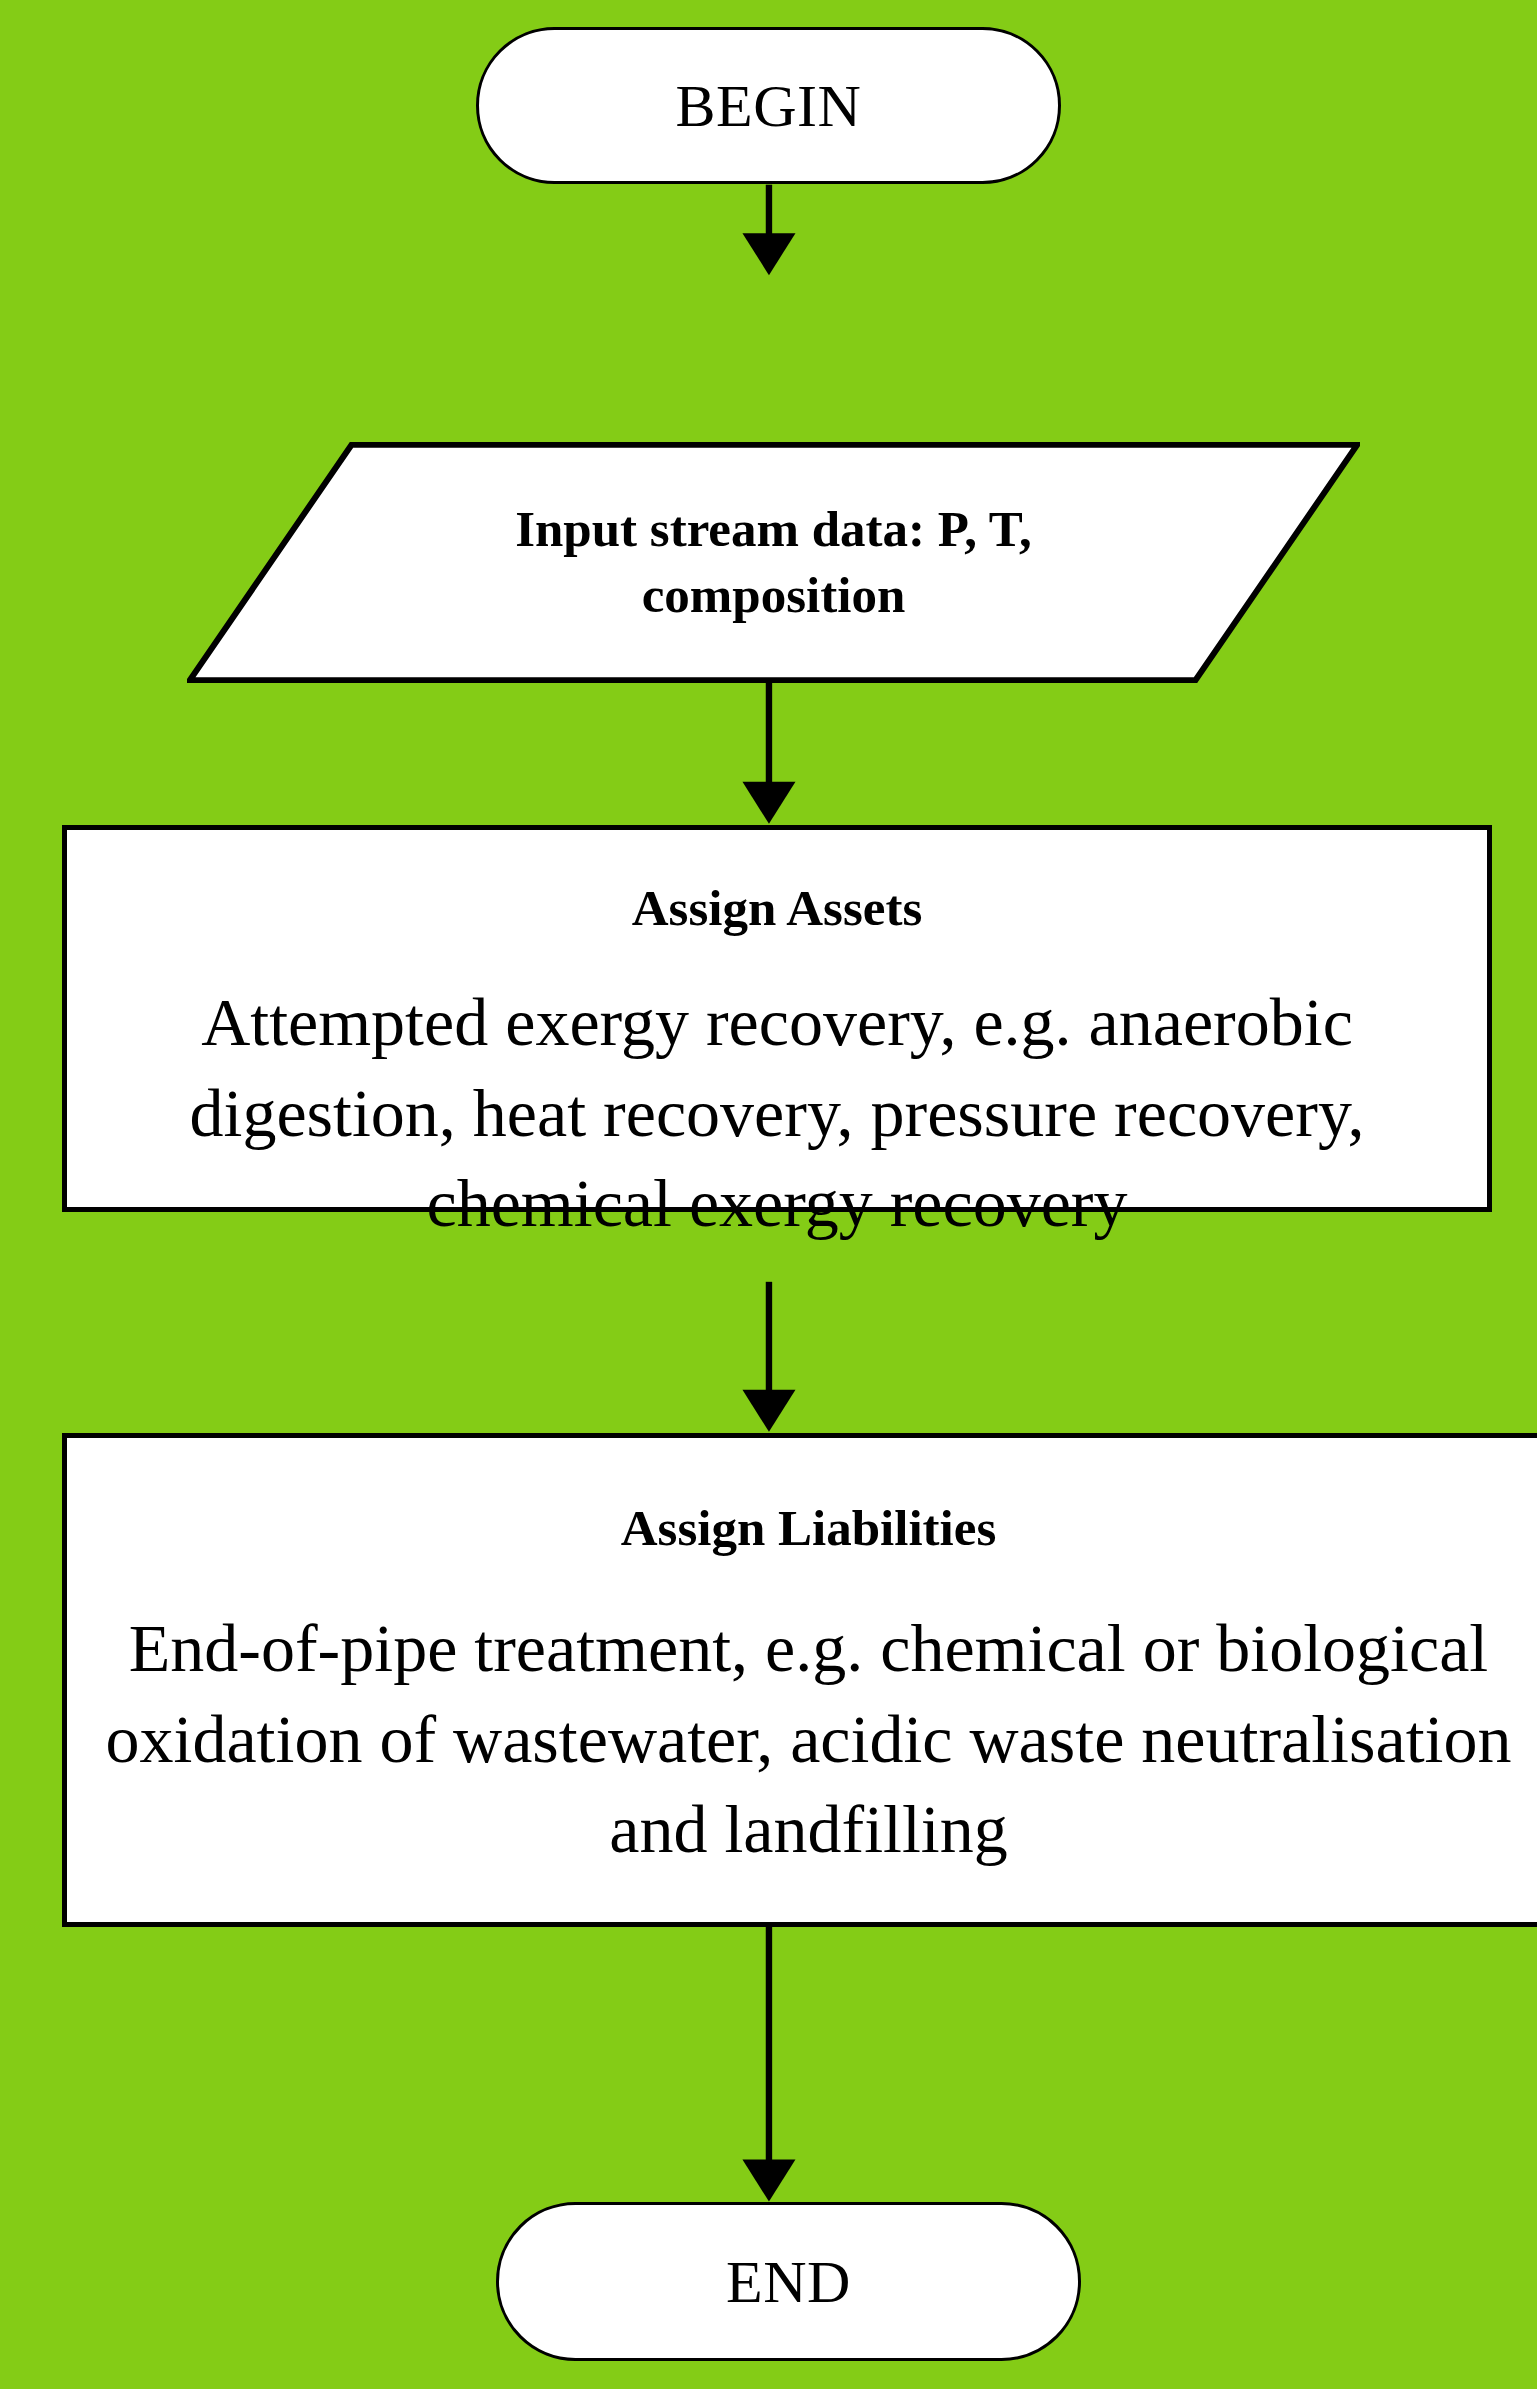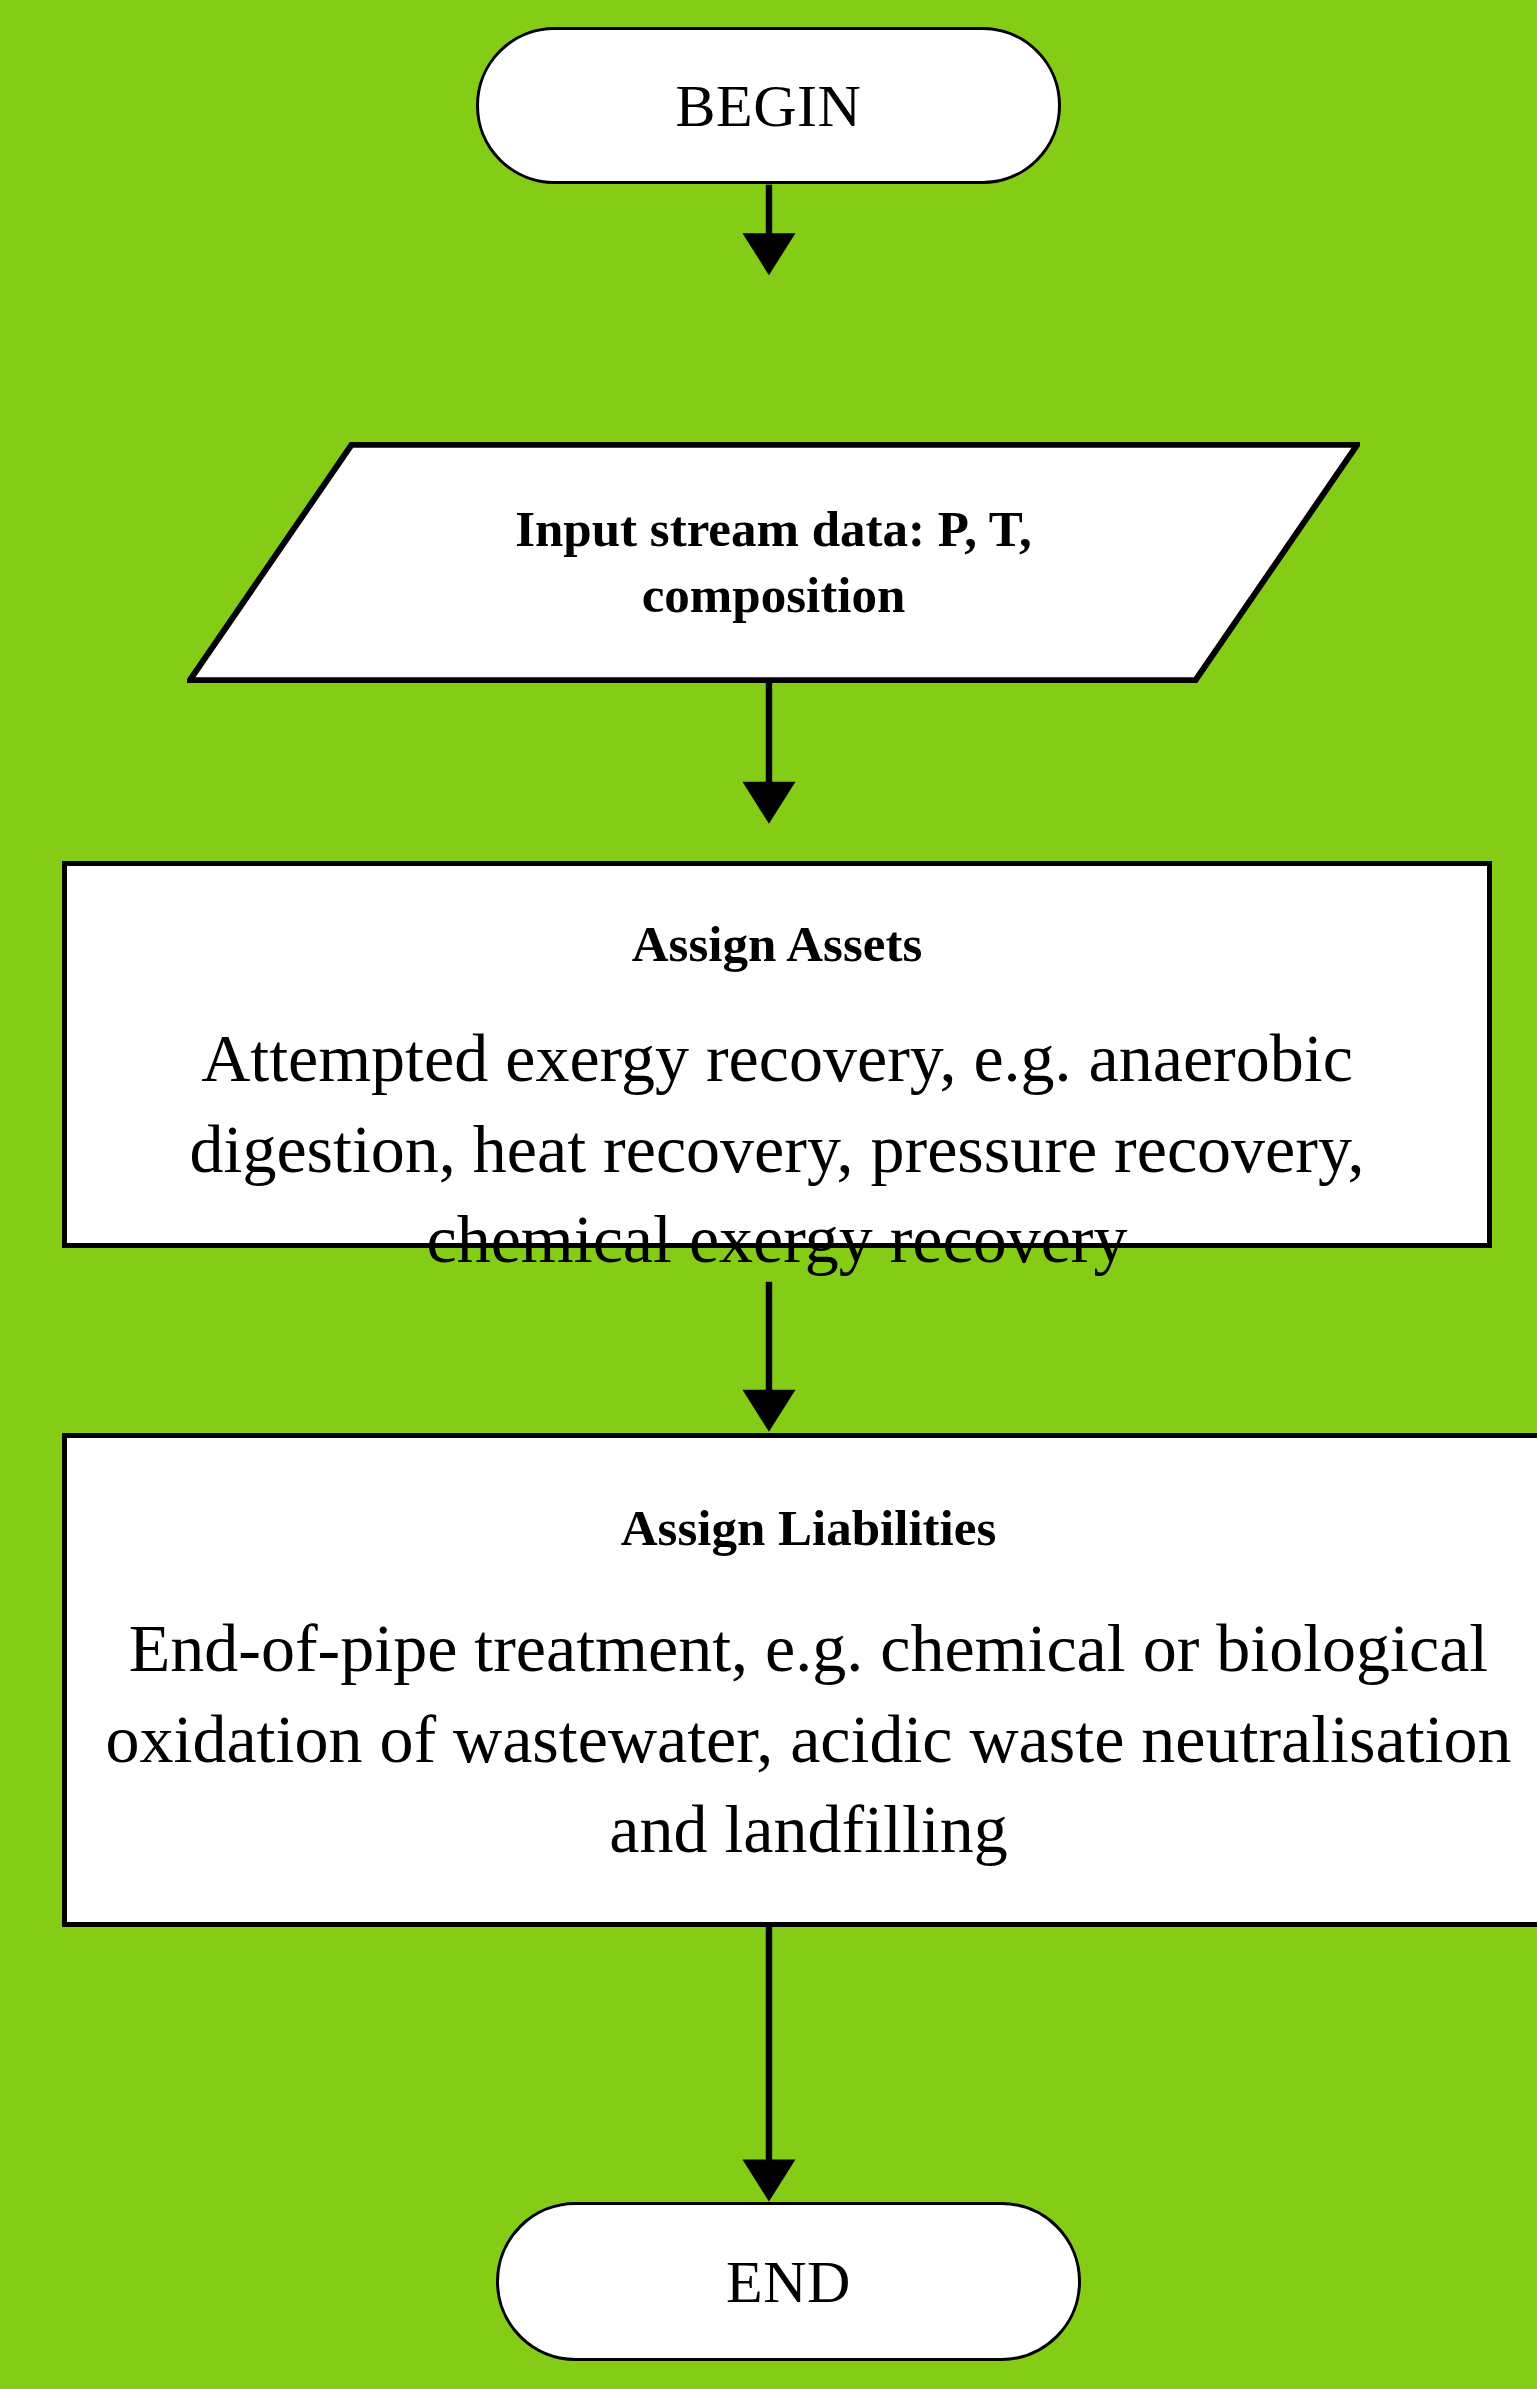--- a/index.html
+++ b/index.html
@@ -114,21 +114,20 @@
     padding: 0 24px;
     white-space: pre-line;
   }
 
   #node-assign-assets {
     left: 62px;
     top: 825px;
     width: 1430px;
     height: 387px;
     padding-top: 48px;
-    margin-top: 36px;
   }
   #node-assign-assets .box-body {
     margin-top: 38px;
   }
 
   #node-assign-liabilities {
     left: 62px;
     top: 1433px;
     width: 1493px;
     height: 494px;

